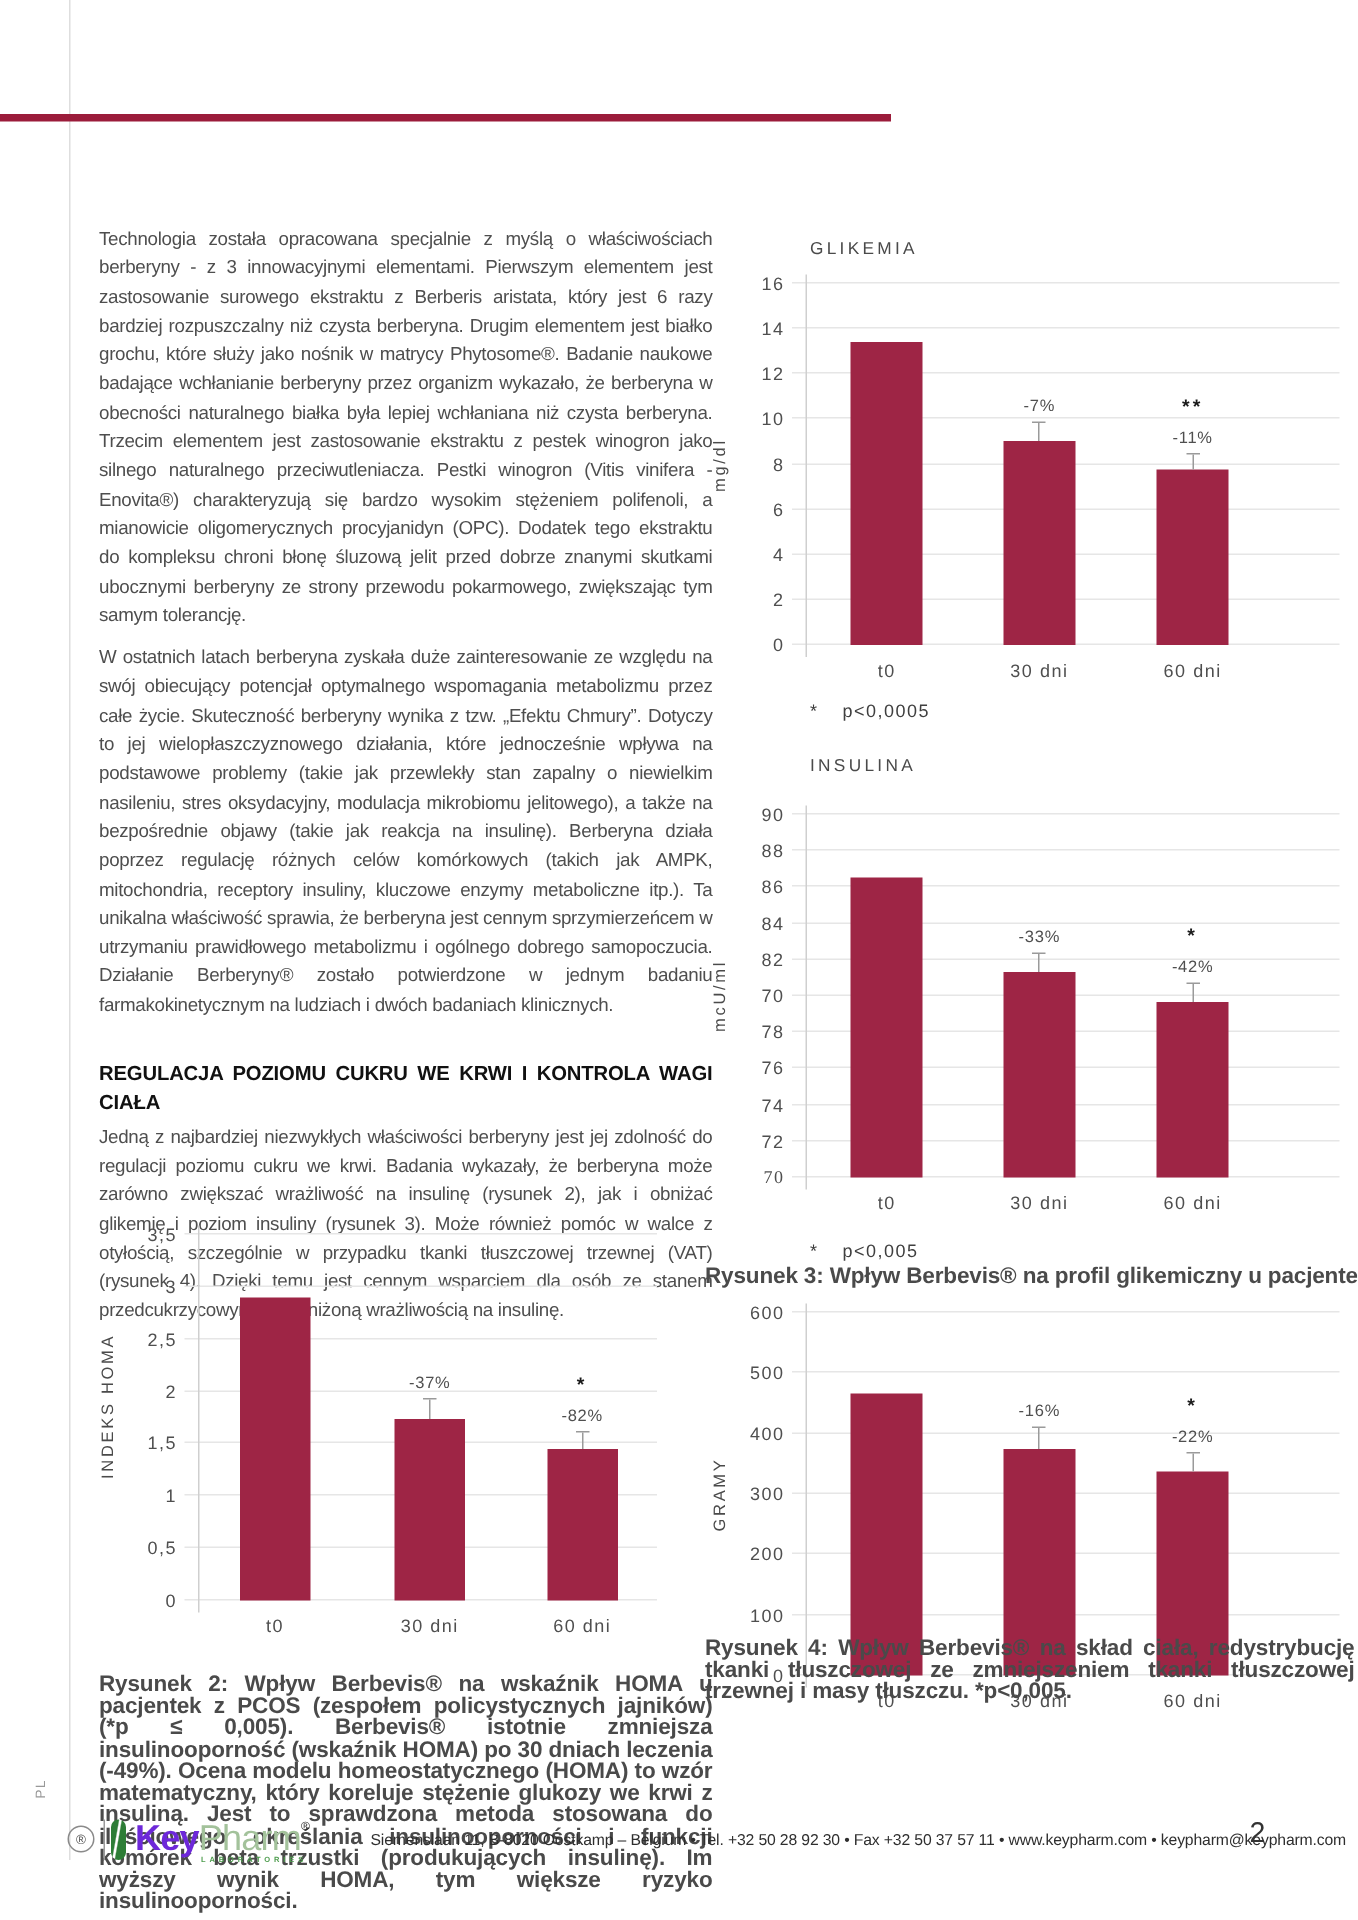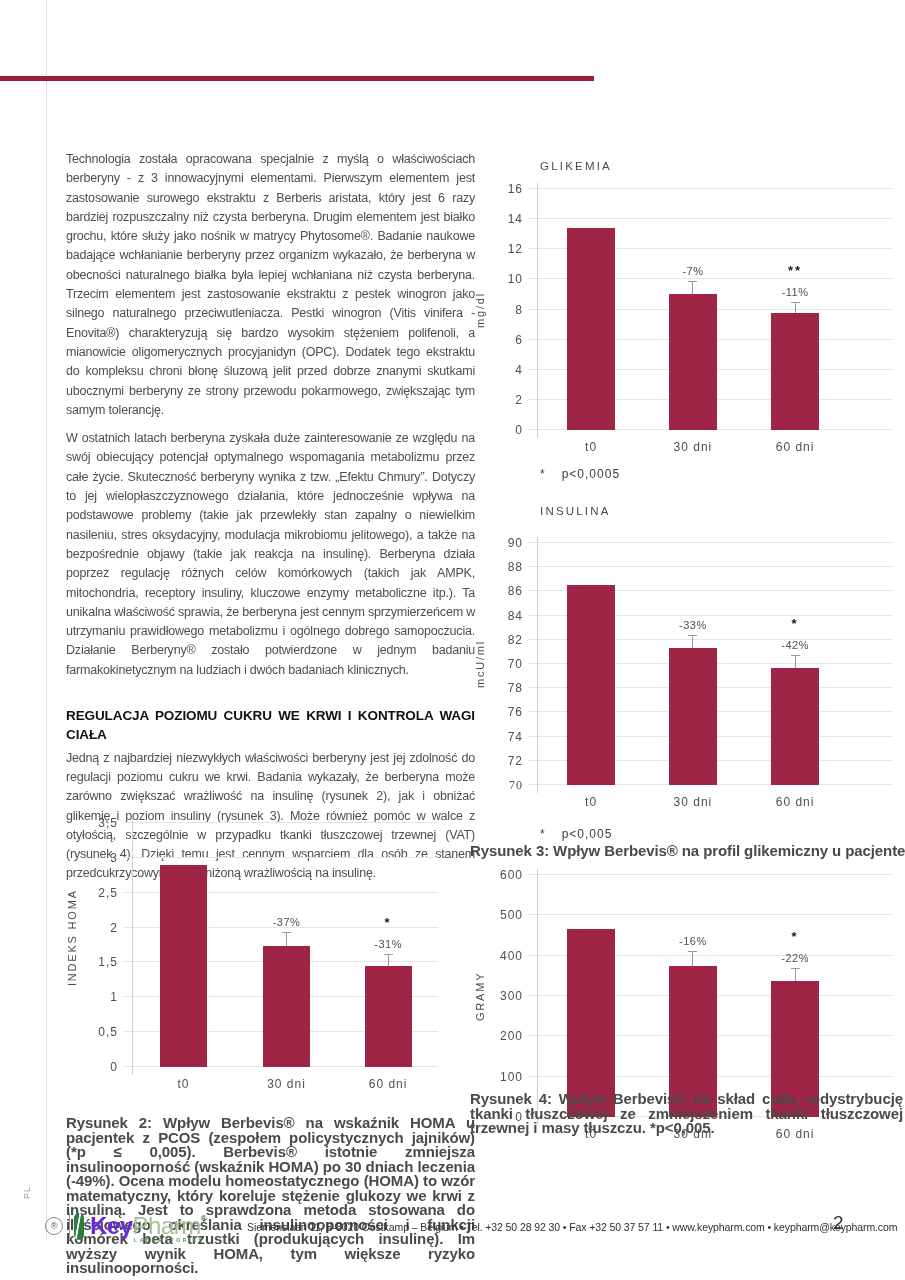--- a/index.html
+++ b/index.html
@@ -196,21 +196,21 @@
         <div class="bar" style="left: 9.1%; width: 15.4%; height: 82.8571%; background: rgb(158, 37, 69);"></div>
         <div class="xcat" style="left: 16.8%;">t0</div>
         <div class="bar" style="left: 42.8%; width: 15.4%; height: 49.7143%; background: rgb(158, 37, 69);"></div>
         <div class="errline" style="left: calc(50.5% - 0.5px); bottom: 121.303px; height: 12.5486px;"></div>
         <div class="errcap" style="left: calc(50.5% - 4.5px); bottom: 133.851px;"></div>
         <div class="pct" style="left: 50.5%; bottom: 138.851px;">-37%</div>
         <div class="xcat" style="left: 50.5%;">30 dni</div>
         <div class="bar" style="left: 76%; width: 15.4%; height: 41.4286%; background: rgb(158, 37, 69);"></div>
         <div class="errline" style="left: calc(83.7% - 0.5px); bottom: 101.086px; height: 11.1543px;"></div>
         <div class="errcap" style="left: calc(83.7% - 4.5px); bottom: 112.24px;"></div>
-        <div class="pct" style="left: 83.7%; bottom: 117.24px;">-31%</div>
+        <div class="pct" style="left: 83.7%; bottom: 117.24px;">-82%</div>
         <div class="sig" style="left: 83.7%; bottom: 137.24px;">*</div>
         <div class="xcat" style="left: 83.7%;">60 dni</div>
       </div>
   </div>
 
   <div class="caption" style="left:66px; top:1116px; width:409px;">Rysunek 2: Wpływ Berbevis® na wskaźnik HOMA u pacjentek z PCOS (zespołem policystycznych jajników) (*p ≤ 0,005). Berbevis® istotnie zmniejsza insulinooporność (wskaźnik HOMA) po 30 dniach leczenia (-49%). Ocena modelu homeostatycznego (HOMA) to wzór matematyczny, który koreluje stężenie glukozy we krwi z insuliną. Jest to sprawdzona metoda stosowana do ilościowego określania insulinooporności i funkcji komórek beta trzustki (produkujących insulinę). Im wyższy wynik HOMA, tym większe ryzyko insulinooporności.</div>
 
   <div class="chart" style="left:460px; top:860px; width:445px; height:285px;">
     <div class="ylabel" style="left:14px; top:96px; height:80px;">GRAMY</div>
     <div class="plot" style="left:77px; top:15px; width:356px; height:242px;">

